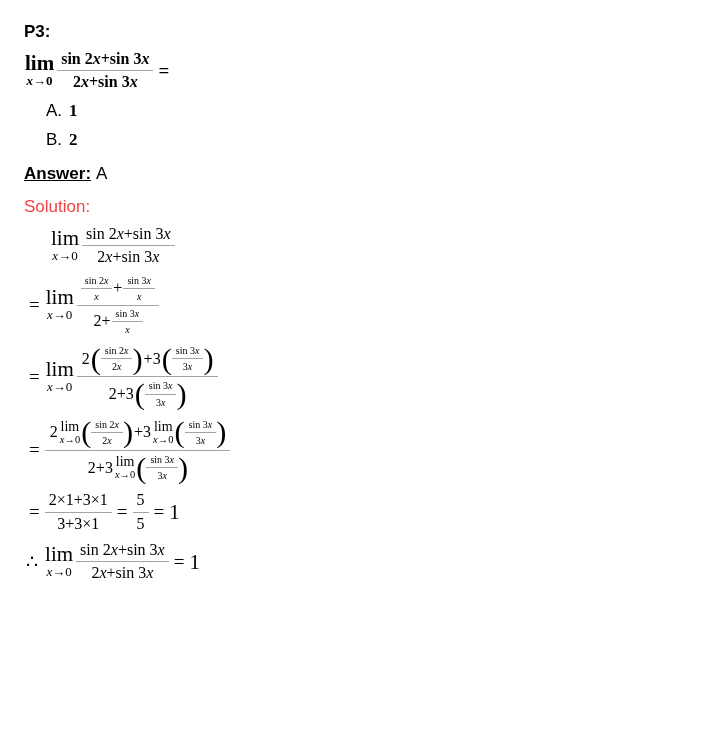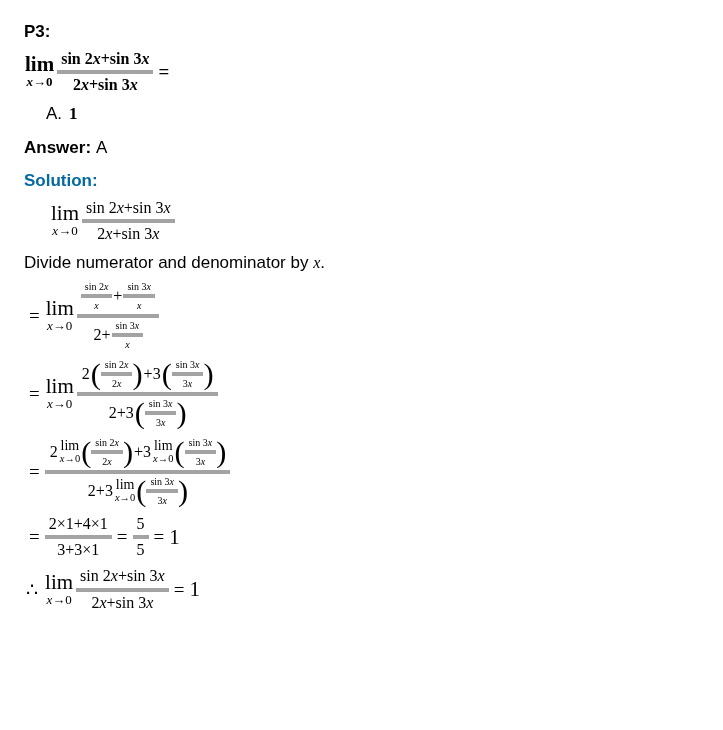--- a/index.html
+++ b/index.html
@@ -12,23 +12,23 @@
     box-sizing: border-box;
     width: 723px; height: 730px;
     padding: 22px 10px 0 24px;
     font-family: "Liberation Sans", sans-serif;
     color: #000000;
     font-size: 17px;
   }
   
   .h-label { font-weight: bold; font-size: 17px; margin: 0 0 8px 0; }
   .answer-line { margin: 14px 0 0 0; font-size: 17px; }
-  .answer-line .lbl { font-weight: bold; }
+  .answer-line .lbl { font-weight: bold; text-decoration: underline; }
   .answer-line .val { margin-left: 5px; }
-  .solution-label { margin: 13px 0 4px 0; font-weight: bold; font-size: 17px; color: #0369a1; }
+  .solution-label { margin: 13px 0 4px 0; font-weight: normal; font-size: 17px; color: #ef4444; }
   .divide-line { margin: 9px 0 2px 0; font-size: 17px; }
   .divide-line .ital-x { font-family: "Liberation Serif", serif; font-style: italic; font-size: 16px; }
   
   .options { margin: 2px 0 0 22px; }
   .opt { margin: 9px 0; font-size: 17px; }
   .opt .letter { margin-right: 7px; }
   .opt .val { font-family: "Liberation Serif", serif; font-weight: bold; font-size: 17px; }
   
   .eq {
     font-family: "Liberation Serif", serif;
@@ -39,21 +39,21 @@
   }
   .eq.bold { font-weight: bold; }
   .mx i { font-style: italic; }
   .lim { display: inline-block; text-align: center; vertical-align: middle; margin: 0 3px 0 1px; }
   .lim .op  { display: block; font-size: 21px; line-height: 1.0; }
   .lim .sub { display: block; font-size: 13px; line-height: 1.15; }
   .lim-sm { display: inline-block; text-align: center; vertical-align: middle; margin: 0 1px; }
   .lim-sm .op  { display: block; font-size: 14px; line-height: 1.0; }
   .lim-sm .sub { display: block; font-size: 10.5px; line-height: 1.1; }
   .frac { display: inline-block; text-align: center; vertical-align: middle; }
-  .frac > .num { display: block; border-bottom: 4px solid #a3a3a3; padding: 0 4px 2px 4px; }
+  .frac > .num { display: block; border-bottom: 1px solid #a3a3a3; padding: 0 4px 2px 4px; }
   .frac > .den { display: block; padding: 2px 4px 0 4px; }
   .fr-sm { font-size: 10px; }
   .fr-main { font-size: 16px; }
   .par { font-size: 190%; vertical-align: middle; line-height: 1; font-weight: normal; }
   .mid { vertical-align: middle; padding: 0 1px; }
   .eqsign { font-size: 19px; vertical-align: middle; padding: 0 5px; }
   .big { font-size: 21px; vertical-align: middle; }
   .therefore { font-size: 19px; vertical-align: middle; padding: 0 6px 0 2px; }
   .ind2 { margin-left: 26px; }
 </style>
@@ -71,41 +71,41 @@
     </span><span class="frac fr-main">
       <span class="num mx">sin 2<i>x</i>+sin 3<i>x</i></span>
       <span class="den mx">2<i>x</i>+sin 3<i>x</i></span>
     </span><span class="eqsign">=</span>
   </div>
 
   <div class="options">
     <div class="opt">
       <span class="letter">A.</span><span class="val">1</span>
     </div>
+    <div class="opt">
+      <span class="letter">B.</span><span class="val">2</span>
+    </div>
   </div>
 
   <div class="answer-line">
     <span class="lbl">Answer:</span><span class="val">A</span>
   </div>
 
   <div class="solution-label">Solution:</div>
 
   <div class="eq ind2">
     <span class="lim">
       <span class="op">lim</span>
       <span class="sub mx"><i>x</i>→0</span>
     </span><span class="frac fr-main">
       <span class="num mx">sin 2<i>x</i>+sin 3<i>x</i></span>
       <span class="den mx">2<i>x</i>+sin 3<i>x</i></span>
     </span>
   </div>
 
-  <div class="divide-line">
-    <span>Divide numerator and denominator by </span><span class="ital-x">x</span><span>.</span>
-  </div>
 
   <div class="eq">
     <span class="eqsign">=</span><span class="lim">
       <span class="op">lim</span>
       <span class="sub mx"><i>x</i>→0</span>
     </span><span class="frac fr-main">
       <span class="num">
         <span class="frac fr-sm">
           <span class="num mx">sin 2<i>x</i></span>
           <span class="den mx"><i>x</i></span>
@@ -170,21 +170,21 @@
         </span><span class="par">(</span><span class="frac fr-sm">
           <span class="num mx">sin 3<i>x</i></span>
           <span class="den mx">3<i>x</i></span>
         </span><span class="par">)</span>
       </span>
     </span>
   </div>
 
   <div class="eq">
     <span class="eqsign">=</span><span class="frac fr-main">
-      <span class="num mx">2×1+4×1</span>
+      <span class="num mx">2×1+3×1</span>
       <span class="den mx">3+3×1</span>
     </span><span class="eqsign">=</span><span class="frac fr-main">
       <span class="num">5</span>
       <span class="den">5</span>
     </span><span class="eqsign">=</span><span class="big">1</span>
   </div>
 
   <div class="eq">
     <span class="therefore">∴</span><span class="lim">
       <span class="op">lim</span>

